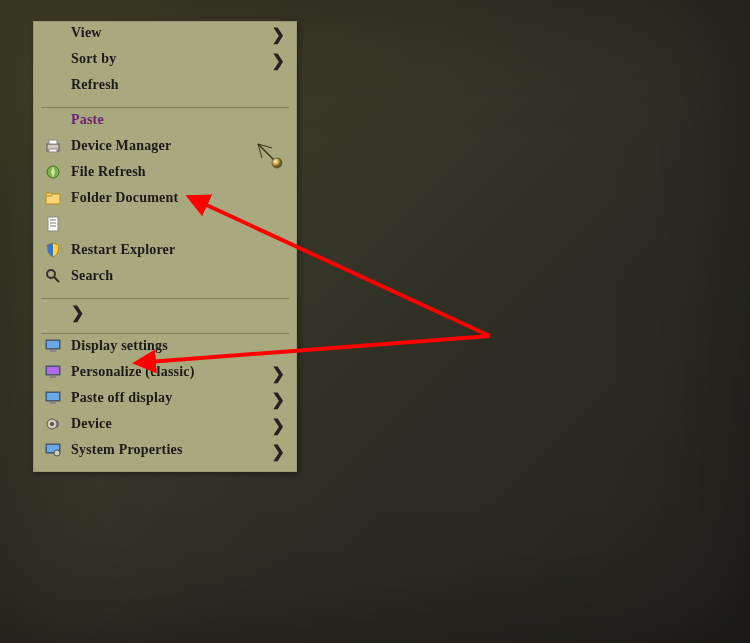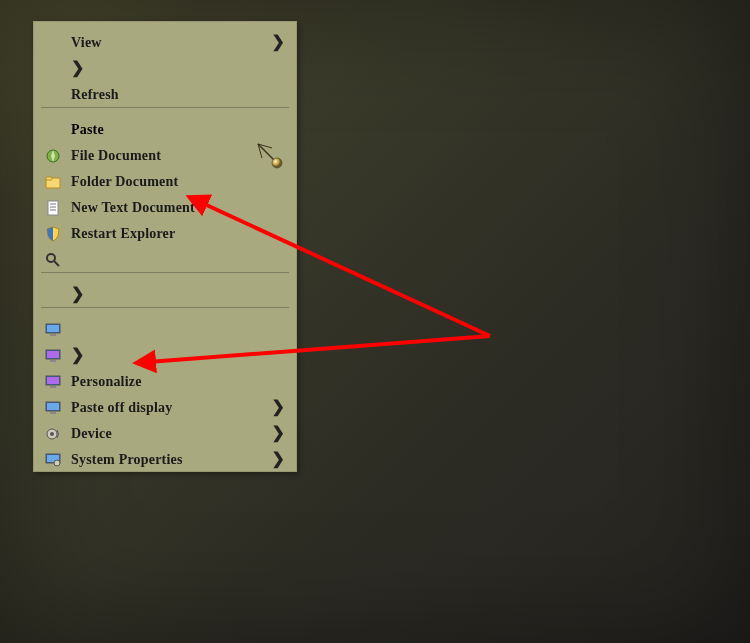--- a/index.html
+++ b/index.html
@@ -29,31 +29,31 @@
     position: absolute;
     left: 33px;
     top: 21px;
     width: 264px;
     background: #a9a97f;
     box-shadow: 2px 2px 6px rgba(0,0,0,0.35), 0 0 0 1px rgba(0,0,0,0.1) inset;
     padding: 4px 0;
   }
   .menu-item {
     display: flex;
-    align-items: flex-end;
+    align-items: flex-start;
     height: 26px;
     padding: 0 10px 0 8px;
     color: #1a1a1a;
     font-size: 14px;
     font-weight: bold;
     font-family: Georgia, "Times New Roman", serif;
     position: relative;
   }
   .menu-item.disabled {
-    color: #000000;
+    color: #701a75;
   }
   .menu-item .icon-slot {
     width: 24px;
     display: flex;
     align-items: center;
     justify-content: center;
     margin-right: 6px;
     flex: 0 0 24px;
   }
   .menu-item .label {
@@ -93,117 +93,120 @@
 
   <div class="context-menu">
 
     <div class="menu-item">
       <span class="icon-slot"></span>
       <span class="label">View</span>
       <span class="arrow">❯</span>
     </div>
     <div class="menu-item">
       <span class="icon-slot"></span>
+      <span class="label">Sort by</span>
       <span class="arrow">❯</span>
     </div>
     <div class="menu-item">
       <span class="icon-slot"></span>
       <span class="label">Refresh</span>
     </div>
 
     <div class="separator"></div>
 
     <div class="menu-item disabled">
       <span class="icon-slot"></span>
       <span class="label">Paste</span>
+    </div>
+    <div class="menu-item">
+      <span class="icon-slot">
+        <svg width="16" height="16">
+            <rect x="2" y="6" width="12" height="7" fill="#d0cabc" stroke="#555"></rect>
+            <rect x="4" y="2" width="8" height="4" fill="#fff" stroke="#888"></rect>
+            <rect x="4" y="11" width="8" height="3" fill="#fff" stroke="#888"></rect>
+          </svg>
+      </span>
+      <span class="label">Device Manager</span>
     </div>
     <div class="menu-item">
       <span class="icon-slot">
         <svg width="16" height="16">
             <circle cx="8" cy="8" r="6" fill="#7fb24a" stroke="#3e6b1f"></circle>
             <path d="M8 2 L10 8 L8 14 L6 8 Z" fill="#cfe8a8"></path>
           </svg>
       </span>
-      <span class="label">File Document</span>
+      <span class="label">File Refresh</span>
     </div>
     <div class="menu-item">
       <span class="icon-slot">
         <svg width="16" height="16">
             <rect x="1" y="4" width="14" height="10" rx="1" fill="#f7d774" stroke="#b88a1f"></rect>
             <rect x="1" y="3" width="6" height="3" rx="1" fill="#f7d774" stroke="#b88a1f"></rect>
           </svg>
       </span>
       <span class="label">Folder Document</span>
     </div>
     <div class="menu-item">
       <span class="icon-slot">
         <svg width="16" height="16">
             <rect x="3" y="1" width="10" height="14" fill="#fff" stroke="#888"></rect>
             <line x1="5" y1="4" x2="11" y2="4" stroke="#777"></line>
             <line x1="5" y1="7" x2="11" y2="7" stroke="#777"></line>
             <line x1="5" y1="10" x2="11" y2="10" stroke="#777"></line>
           </svg>
       </span>
-      <span class="label">New Text Document</span>
     </div>
     <div class="menu-item">
       <span class="icon-slot">
         <svg width="16" height="16">
             <path d="M8 1 L14 3 L13 10 Q11 14 8 15 Q5 14 3 10 L2 3 Z" fill="#ffd24d" stroke="#b58a00"></path>
             <path d="M8 1 L8 15 Q5 14 3 10 L2 3 Z" fill="#3b76c4"></path>
           </svg>
       </span>
       <span class="label">Restart Explorer</span>
     </div>
     <div class="menu-item">
       <span class="icon-slot">
         <svg width="16" height="16">
             <circle cx="6" cy="6" r="4" fill="none" stroke="#333" stroke-width="2"></circle>
             <line x1="9" y1="9" x2="14" y2="14" stroke="#333" stroke-width="2"></line>
           </svg>
       </span>
+      <span class="label">Search</span>
     </div>
 
     <div class="separator"></div>
 
     <div class="menu-item">
       <span class="icon-slot"></span>
       <span class="arrow">❯</span>
     </div>
 
     <div class="separator"></div>
 
     <div class="menu-item">
       <span class="icon-slot">
         <svg width="16" height="16">
             <rect x="1" y="2" width="14" height="9" fill="#2d5fa3" stroke="#555"></rect>
             <rect x="2" y="3" width="12" height="7" fill="#6aa9e9"></rect>
             <rect x="5" y="12" width="6" height="2" fill="#888"></rect>
           </svg>
       </span>
+      <span class="label">Display settings</span>
     </div>
     <div class="menu-item">
       <span class="icon-slot">
         <svg width="16" height="16">
             <rect x="1" y="2" width="14" height="9" fill="#2d5fa3" stroke="#555"></rect>
             <rect x="2" y="3" width="12" height="7" fill="#b06ae9"></rect>
             <rect x="5" y="12" width="6" height="2" fill="#888"></rect>
           </svg>
       </span>
-      <span class="arrow">❯</span>
-    </div>
-    <div class="menu-item">
-      <span class="icon-slot">
-        <svg width="16" height="16">
-            <rect x="1" y="2" width="14" height="9" fill="#2d5fa3" stroke="#555"></rect>
-            <rect x="2" y="3" width="12" height="7" fill="#b06ae9"></rect>
-            <rect x="5" y="12" width="6" height="2" fill="#888"></rect>
-          </svg>
-      </span>
-      <span class="label">Personalize</span>
+      <span class="label">Personalize (classic)</span>
+      <span class="arrow">❯</span>
     </div>
     <div class="menu-item">
       <span class="icon-slot">
         <svg width="16" height="16">
             <rect x="1" y="2" width="14" height="9" fill="#2d5fa3" stroke="#555"></rect>
             <rect x="2" y="3" width="12" height="7" fill="#6aa9e9"></rect>
             <rect x="5" y="12" width="6" height="2" fill="#888"></rect>
           </svg>
       </span>
       <span class="label">Paste off display</span>

